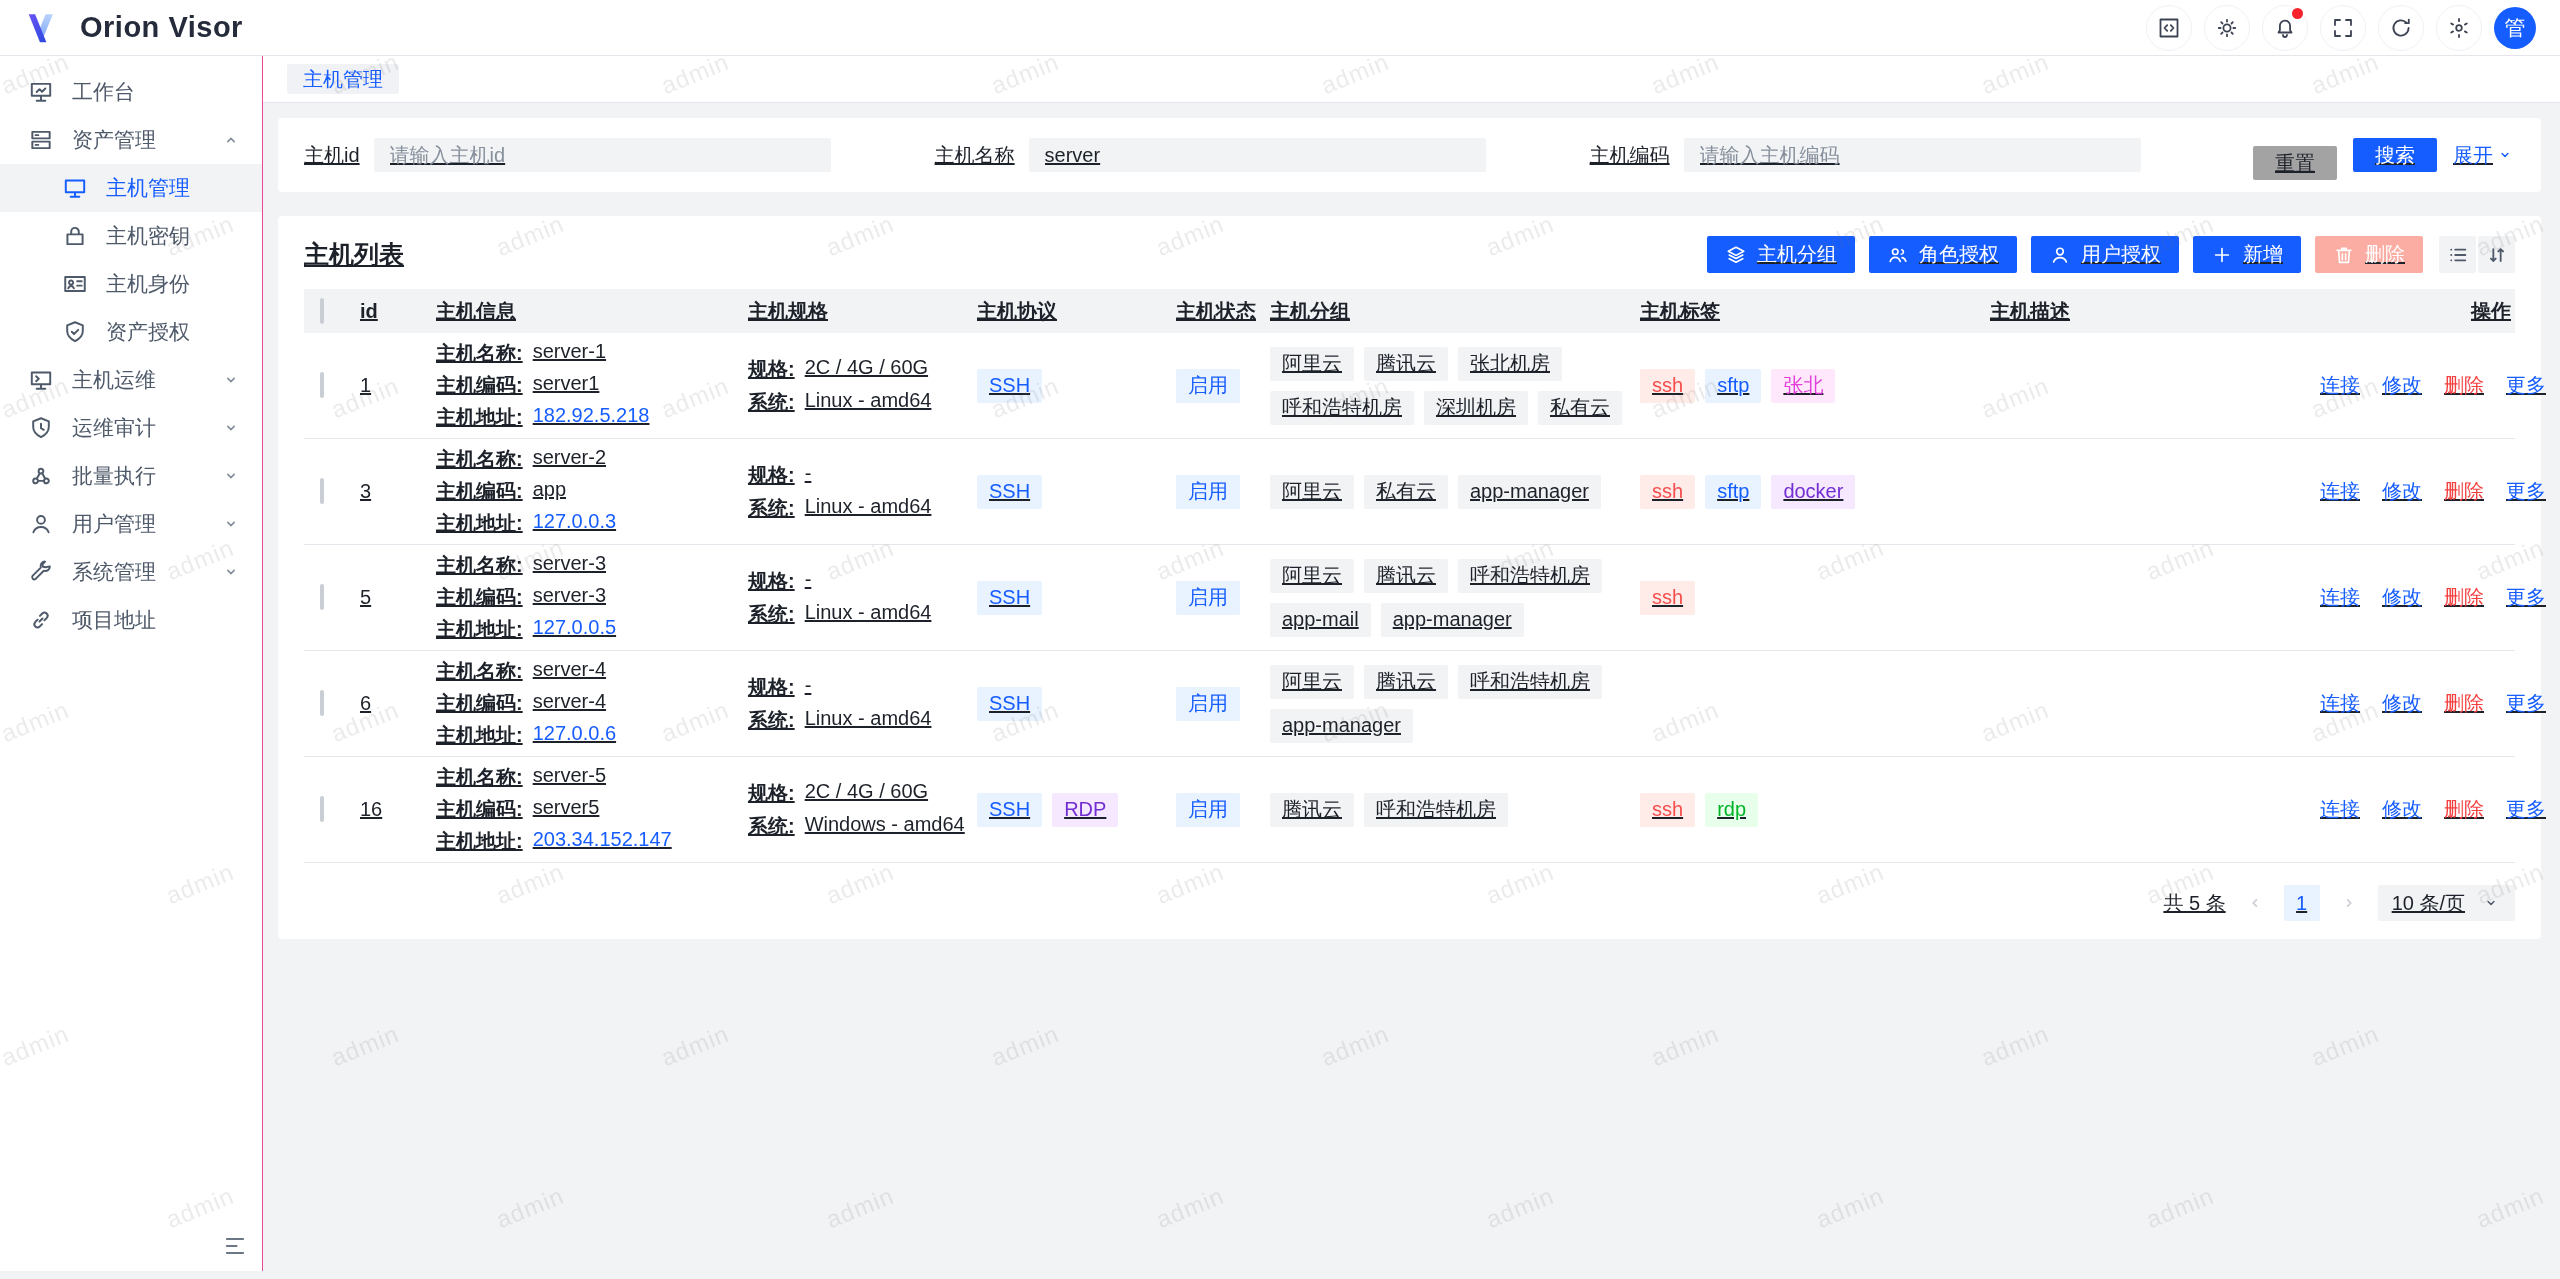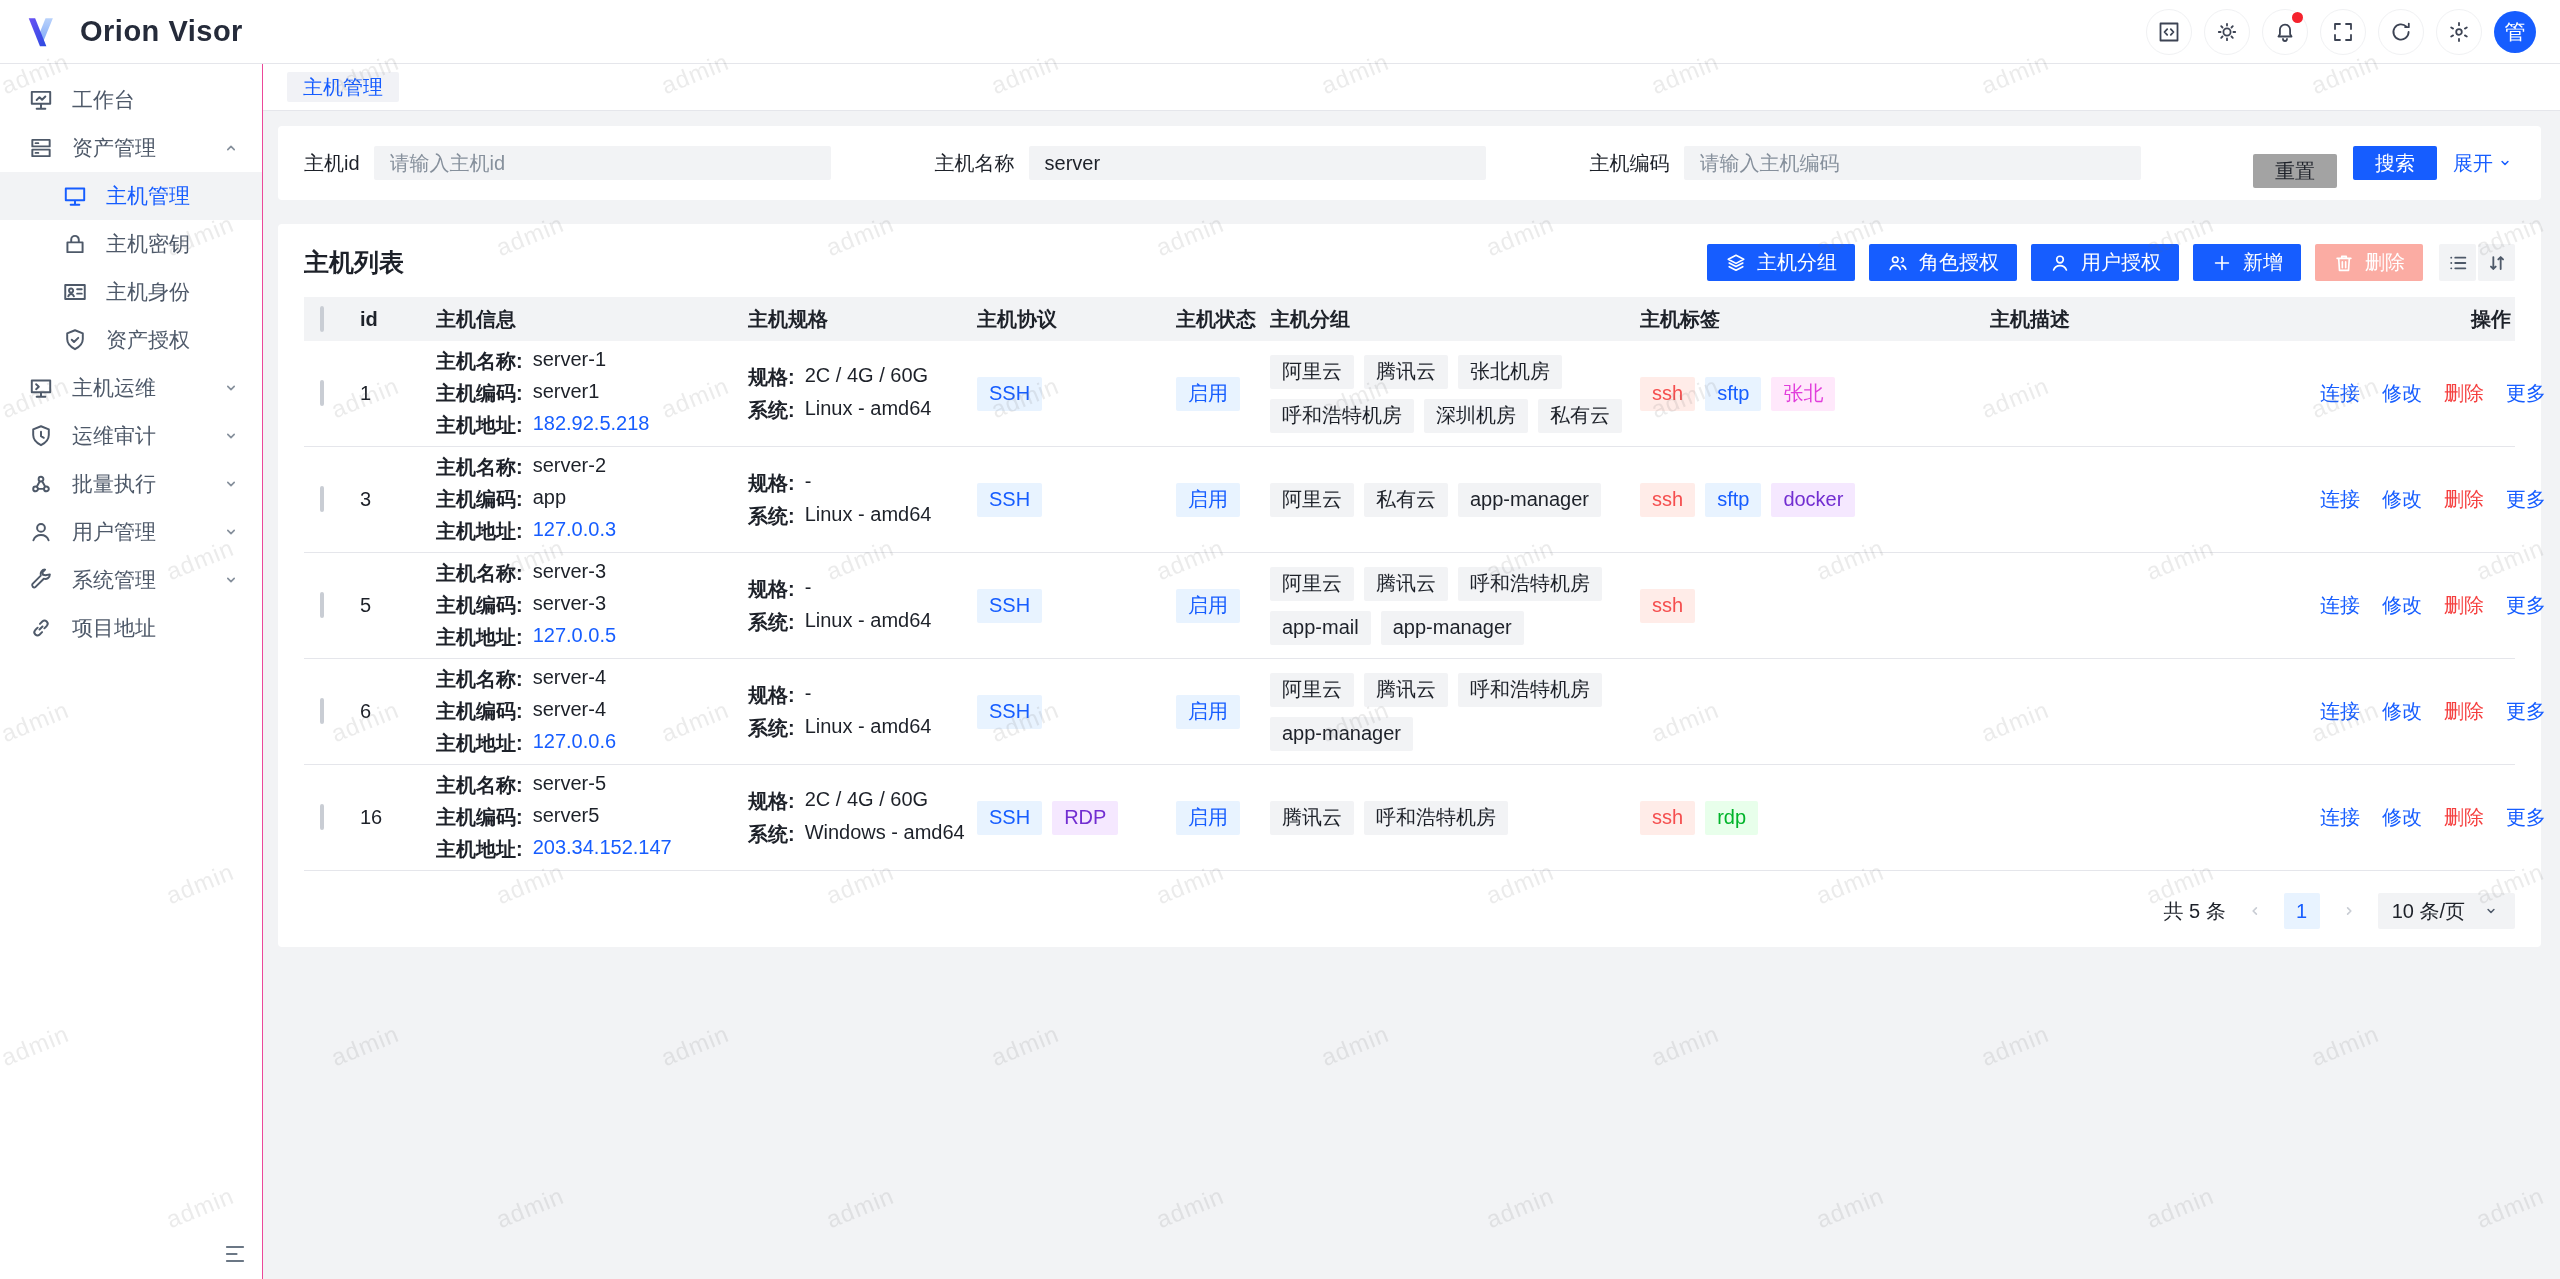--- a/index.html
+++ b/index.html
@@ -5,21 +5,21 @@
   * { margin:0; padding:0; box-sizing:border-box; }
   html,body { width:2560px; height:1279px; overflow:hidden; }
   body {
     font-family:"Liberation Sans","DejaVu Sans",sans-serif;
     color:#1d2129; background:#f2f3f5; font-size:20px; position:relative;
   }
   .icon { display:inline-flex; align-items:center; justify-content:center; }
   .icon svg { display:block; }
 
   
-  .topbar { height:64px; background:#fff; border-bottom:1px solid #e5e6eb;
+  .topbar { height:56px; background:#fff; border-bottom:1px solid #e5e6eb;
     display:flex; align-items:center; justify-content:space-between; padding:0 24px; position:relative; z-index:5; }
   .logo { display:flex; align-items:center; gap:14px; }
   .logo-title { font-size:29px; font-weight:bold; color:#252b3a; letter-spacing:0.5px; }
   .top-actions { display:flex; align-items:center; gap:12px; }
   .top-icon-btn { width:46px; height:46px; border-radius:50%; background:#fff; border:1px solid #f0f1f3;
     display:flex; align-items:center; justify-content:center; color:#3c4353; position:relative; cursor:pointer; }
   .top-icon-btn .badge { position:absolute; top:2px; right:4px; width:11px; height:11px; border-radius:50%; background:#f5222d; }
   .avatar { width:42px; height:42px; border-radius:50%; background:#165dff; color:#fff;
     display:flex; align-items:center; justify-content:center; font-size:21px; cursor:pointer; }
 
@@ -32,21 +32,21 @@
   .menu-item.sub { padding-left:62px; }
   .menu-item.active { background:#f2f3f5; color:#165dff; }
   .menu-item .chev { color:#86909c; }
   .sidebar-collapse { position:absolute; right:14px; bottom:12px; color:#6b7785; cursor:pointer; }
 
   .main { flex:1; display:flex; flex-direction:column; min-width:0; }
   .tabbar { height:47px; background:#fff; border-bottom:1px solid #e5e6eb; display:flex; align-items:center; padding:0 24px; gap:10px; flex:none; }
   .tab { height:30px; padding:0 16px; background:#f1f2f6; color:#165dff; font-size:20px;
     display:flex; align-items:center; border-radius:2px; cursor:pointer; }
 
-  .content { flex:1; display:flex; flex-direction:column; padding:15px 19px 0 15px; min-height:0; }
+  .content { flex:1; display:flex; flex-direction:column; padding:15px 19px 0 15px; min-height:0;text-decoration:underline; }
 
   
   .filter-card { background:#fff; border-radius:4px; padding:12px 26px; display:flex; align-items:center; flex:none; }
   .f-field { display:flex; align-items:center; gap:14px; margin-right:104px; }
   .f-label { font-size:20px; color:#1d2129; white-space:nowrap; }
   .f-input { width:457px; height:34px; background:#f2f3f5; border:none; border-radius:2px;
     padding:0 16px; font-size:20px; color:#1d2129; font-family:inherit; outline:none; }
   .f-input::placeholder { color:#86909c; }
   .f-buttons { margin-left:auto; display:flex; align-items:center; gap:16px; }
   .btn { height:34px; border:none; border-radius:2px; font-size:20px; font-family:inherit;

